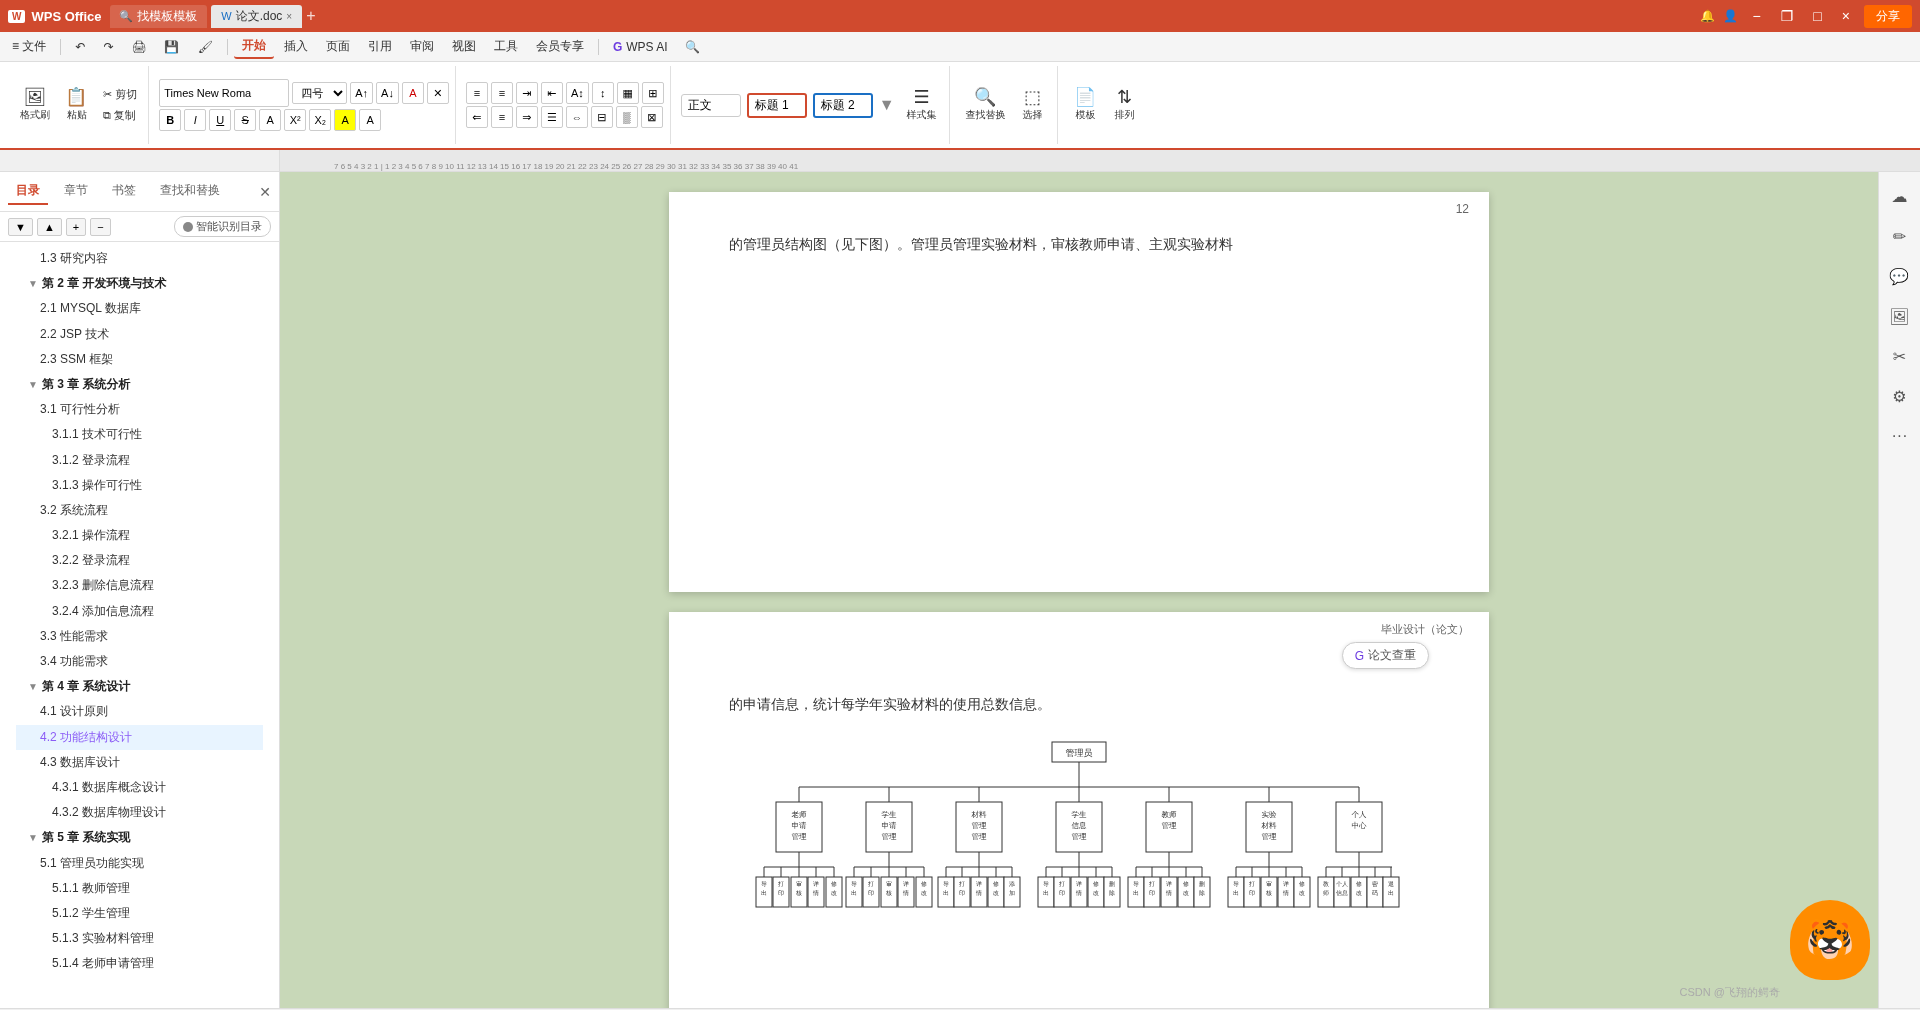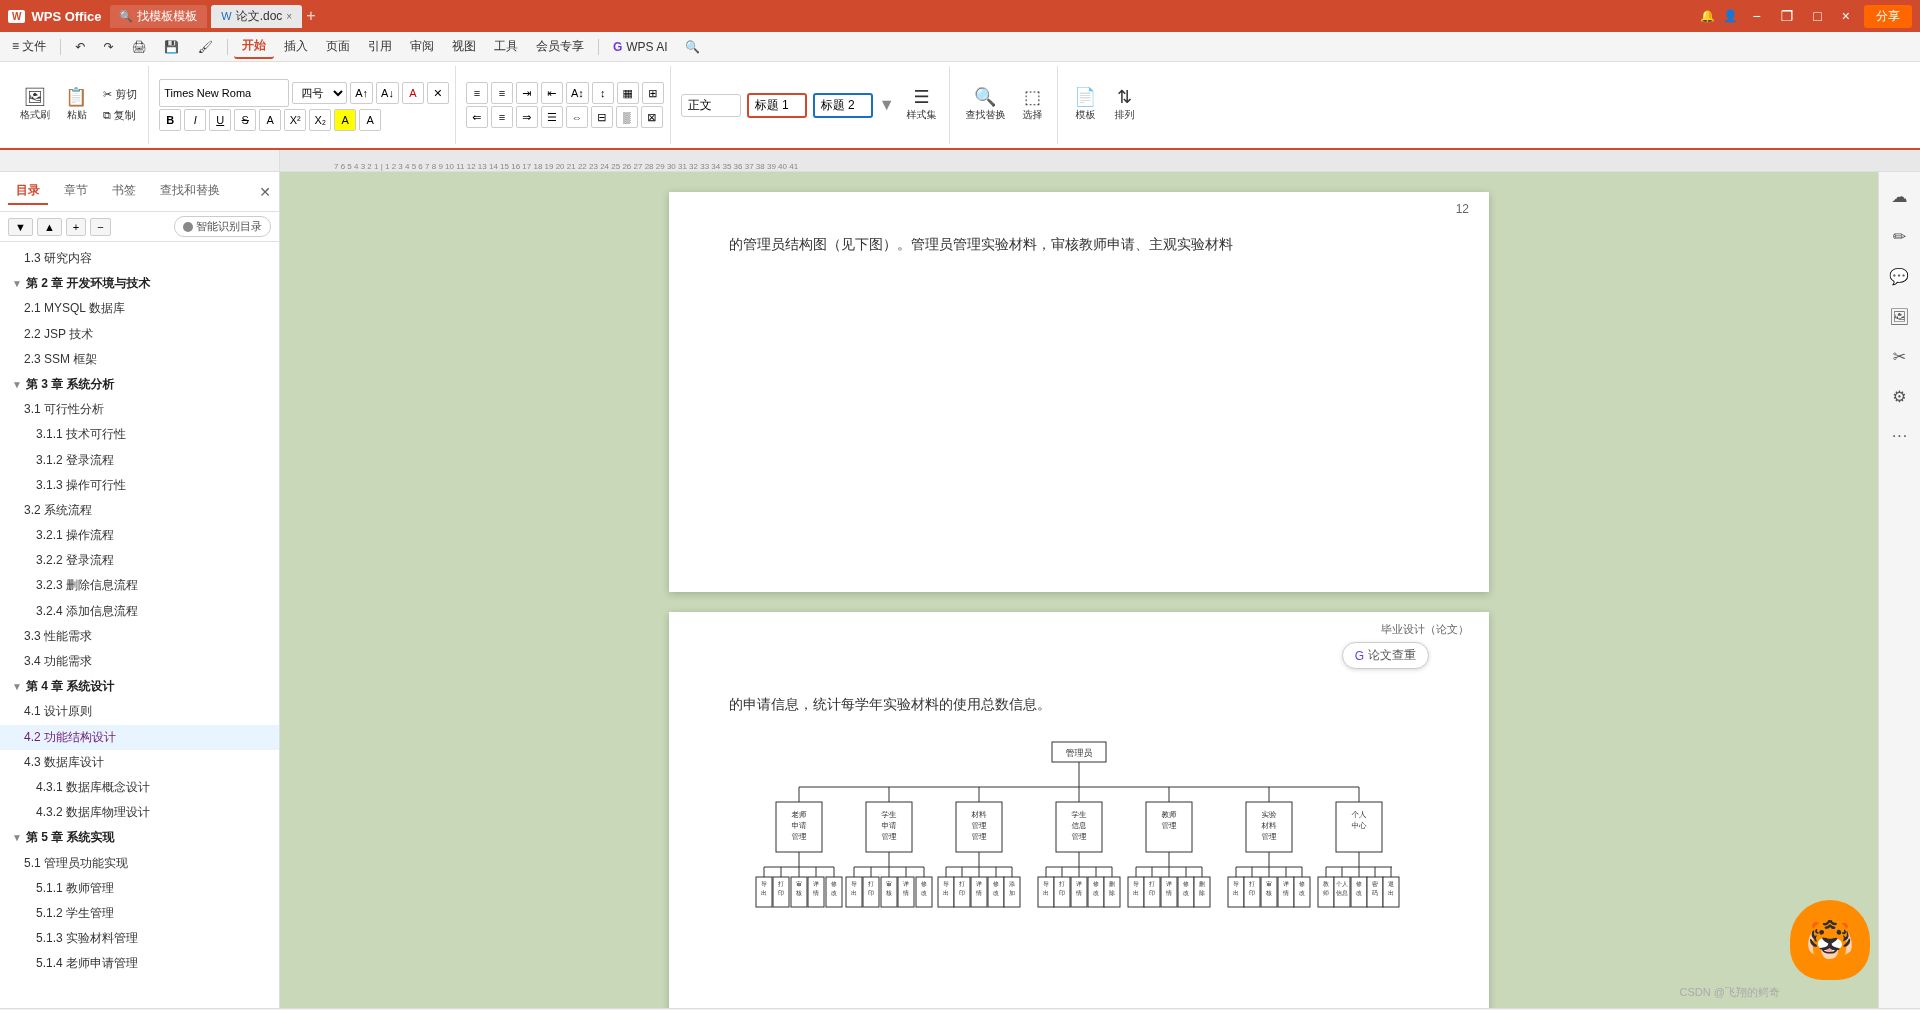--- a/index.html
+++ b/index.html
@@ -169,32 +169,32 @@
     .sidebar-close { margin-left: auto; cursor: pointer; font-size: 14px; color: #666; }
     .sidebar-toolbar {
       display: flex;
       align-items: center;
       padding: 4px 8px;
       border-bottom: 1px solid #e0e0e0;
       gap: 4px;
     }
     .sidebar-toolbar-btn { padding: 2px 6px; border: 1px solid #ccc; background: #f5f5f5; border-radius: 2px; cursor: pointer; font-size: 11px; }
     .ai-btn { display: flex; align-items: center; gap: 3px; margin-left: auto; padding: 2px 8px; border: 1px solid #ccc; border-radius: 10px; cursor: pointer; font-size: 11px; color: #555; background: #fff; text-align: center; }
-    .sidebar-content { flex: 1; overflow-y: auto; padding: 4px 0; }
+    .sidebar-content { flex: 1; overflow-y: auto; padding: 4px 16px; }
     .toc-item {
       padding: 3px 8px 3px 16px;
       font-size: 12px;
       cursor: pointer;
       color: #333;
       line-height: 1.6;
     }
     .toc-item.level1 { padding-left: 12px; font-weight: bold; color: #222; }
     .toc-item.level2 { padding-left: 24px; }
     .toc-item.level3 { padding-left: 36px; }
-    .toc-item.active { background: #e8f4ff; color: #701a75; }
+    .toc-item.active { background: #e8f4ff; color: #8b5cf6; }
     .toc-arrow { font-size: 10px; margin-right: 4px; color: #888; }
 
     
     .doc-area {
       flex: 1;
       background: #c8d8b8;
       overflow-y: auto;
       display: flex;
       flex-direction: column;
       align-items: center;

